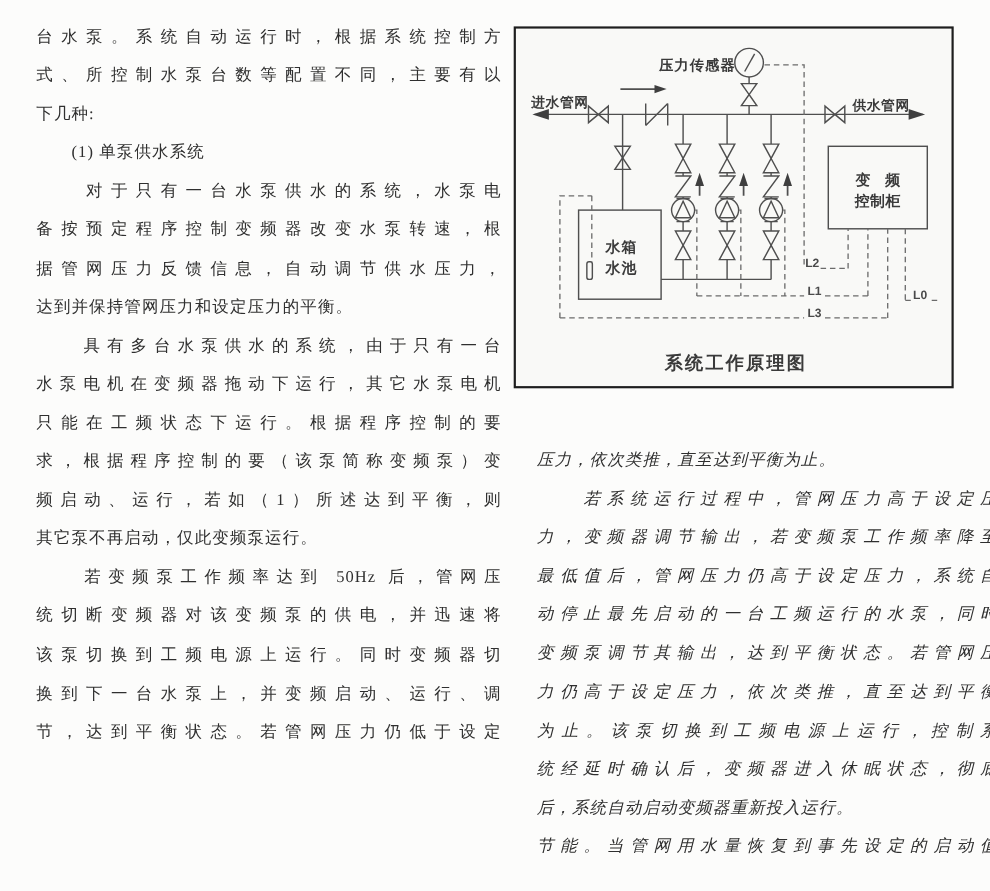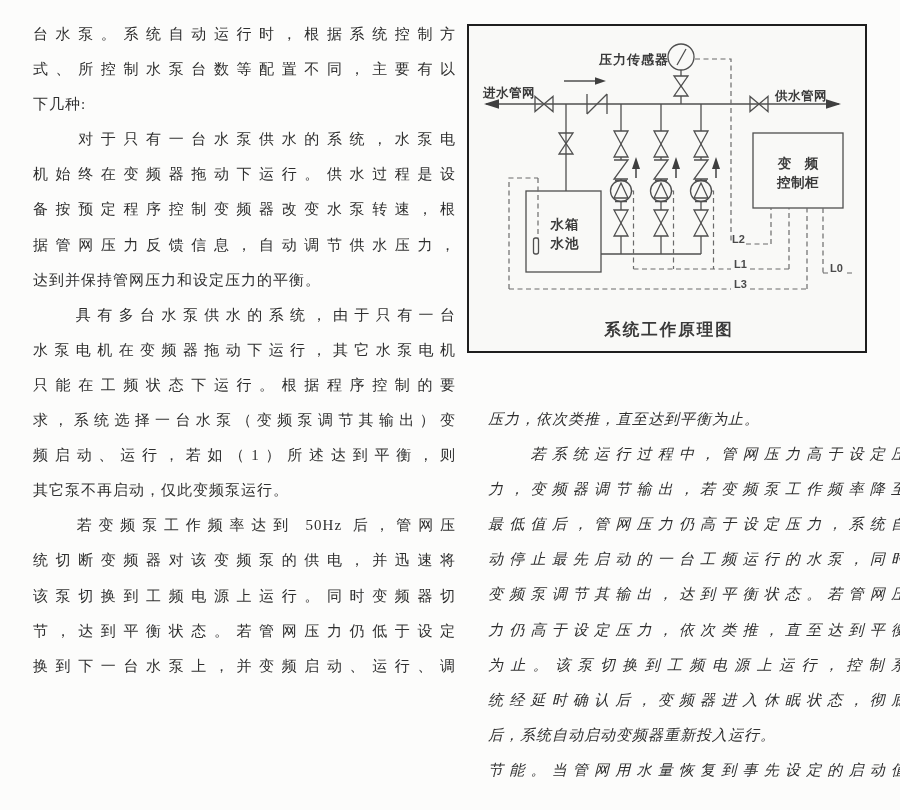--- a/index.html
+++ b/index.html
@@ -35,36 +35,36 @@
 </style>
 </head>
 <body>
 
 <div class="page">
 
   <div id="leftcol" class="textcol">
       <div class="tl jz">台水泵。系统自动运行时，根据系统控制方</div>
       <div class="tl jz">式、所控制水泵台数等配置不同，主要有以</div>
       <div class="tl">下几种:</div>
+      <div class="tl">　　(1) 单泵供水系统</div>
       <div class="tl jz">　　对于只有一台水泵供水的系统，水泵电</div>
-      <div class="tl jz">机始终在变频器拖动下运行。供水过程是设</div>
       <div class="tl jz">备按预定程序控制变频器改变水泵转速，根</div>
       <div class="tl jz">据管网压力反馈信息，自动调节供水压力，</div>
       <div class="tl">达到并保持管网压力和设定压力的平衡。</div>
       <div class="tl jz">　　具有多台水泵供水的系统，由于只有一台</div>
       <div class="tl jz">水泵电机在变频器拖动下运行，其它水泵电机</div>
       <div class="tl jz">只能在工频状态下运行。根据程序控制的要</div>
-      <div class="tl jz">求，系统选择一台水泵（变频泵调节其输出）变</div>
+      <div class="tl jz">求，根据程序控制的要（该泵简称变频泵）变</div>
       <div class="tl jz">频启动、运行，若如（1）所述达到平衡，则</div>
       <div class="tl">其它泵不再启动，仅此变频泵运行。</div>
       <div class="tl jz">　　若变频泵工作频率达到 50Hz 后，管网压</div>
       <div class="tl jz">统切断变频器对该变频泵的供电，并迅速将</div>
       <div class="tl jz">该泵切换到工频电源上运行。同时变频器切</div>
+      <div class="tl jz">换到下一台水泵上，并变频启动、运行、调</div>
       <div class="tl jz">节，达到平衡状态。若管网压力仍低于设定</div>
-      <div class="tl jz">换到下一台水泵上，并变频启动、运行、调</div>
     </div>
 
   <div class="figure">
     <svg width="396" height="325" viewBox="0 0 396 325">
 
       <g stroke="#4f4f4f" stroke-width="1.3" fill="none">
         <path d="M17 78 H370"></path>
 
         <polygon points="66,70.5 66,85.5 75,78"></polygon>
         <polygon points="84,70.5 84,85.5 75,78"></polygon>

